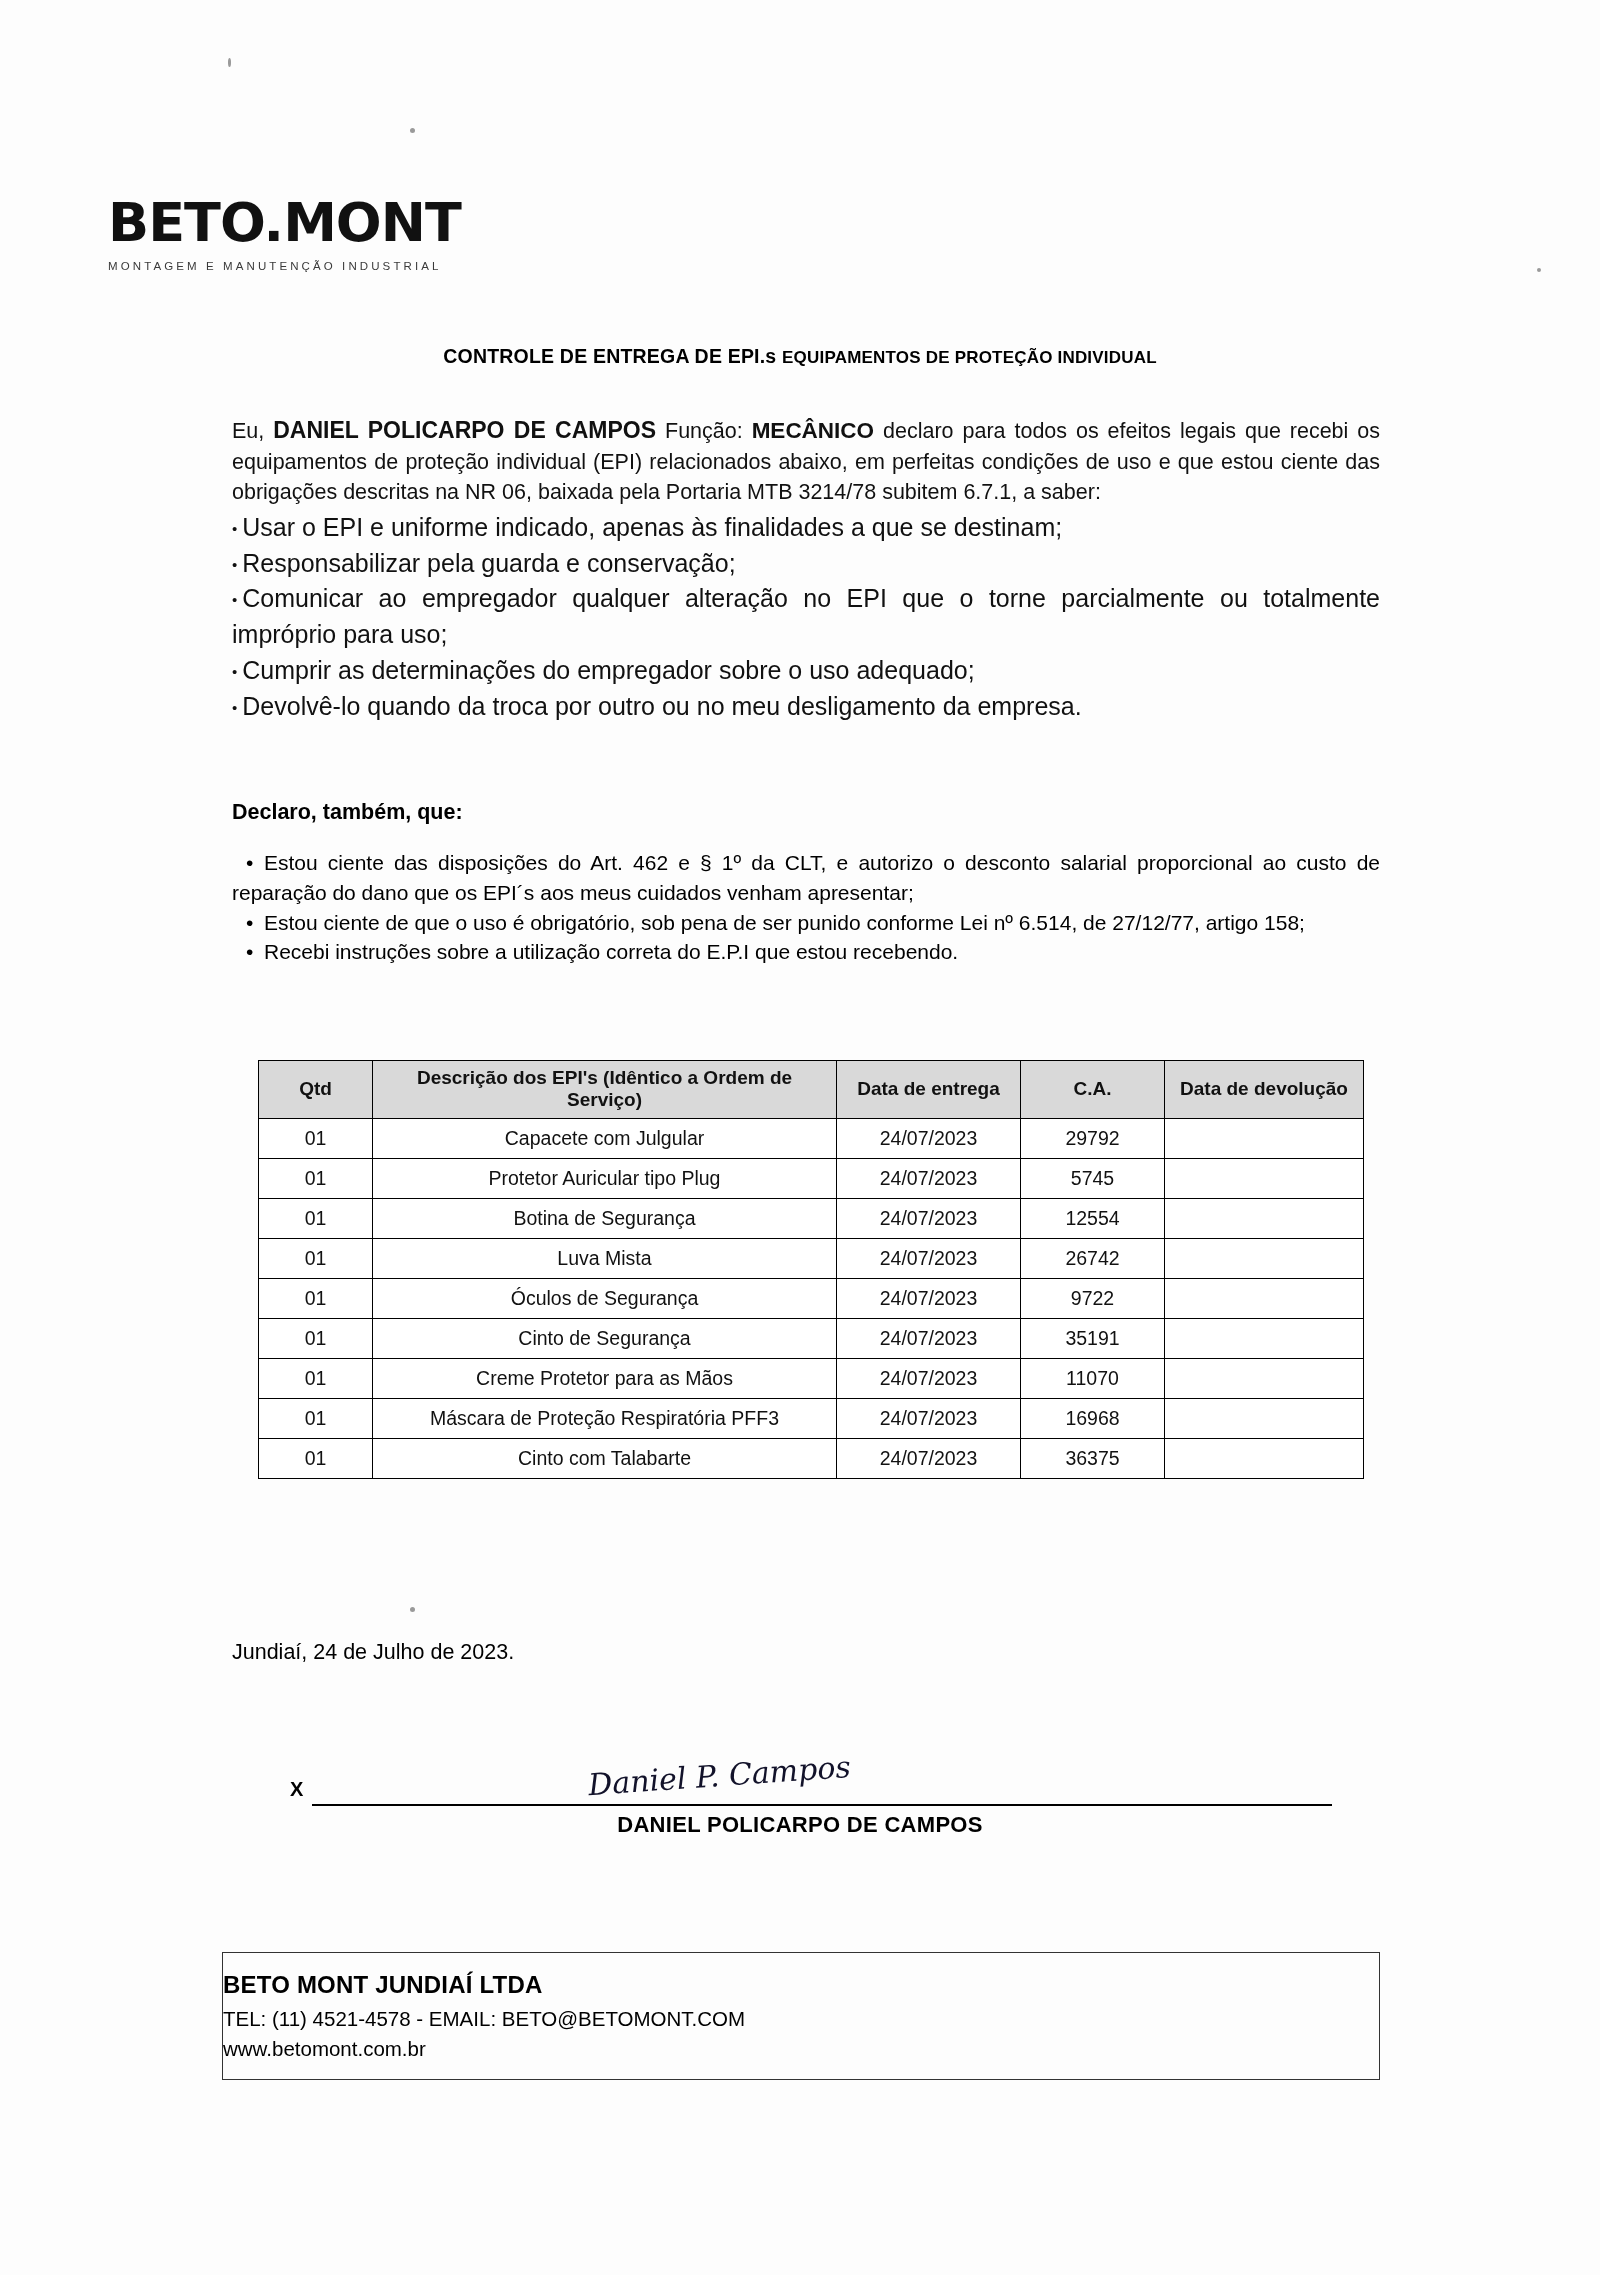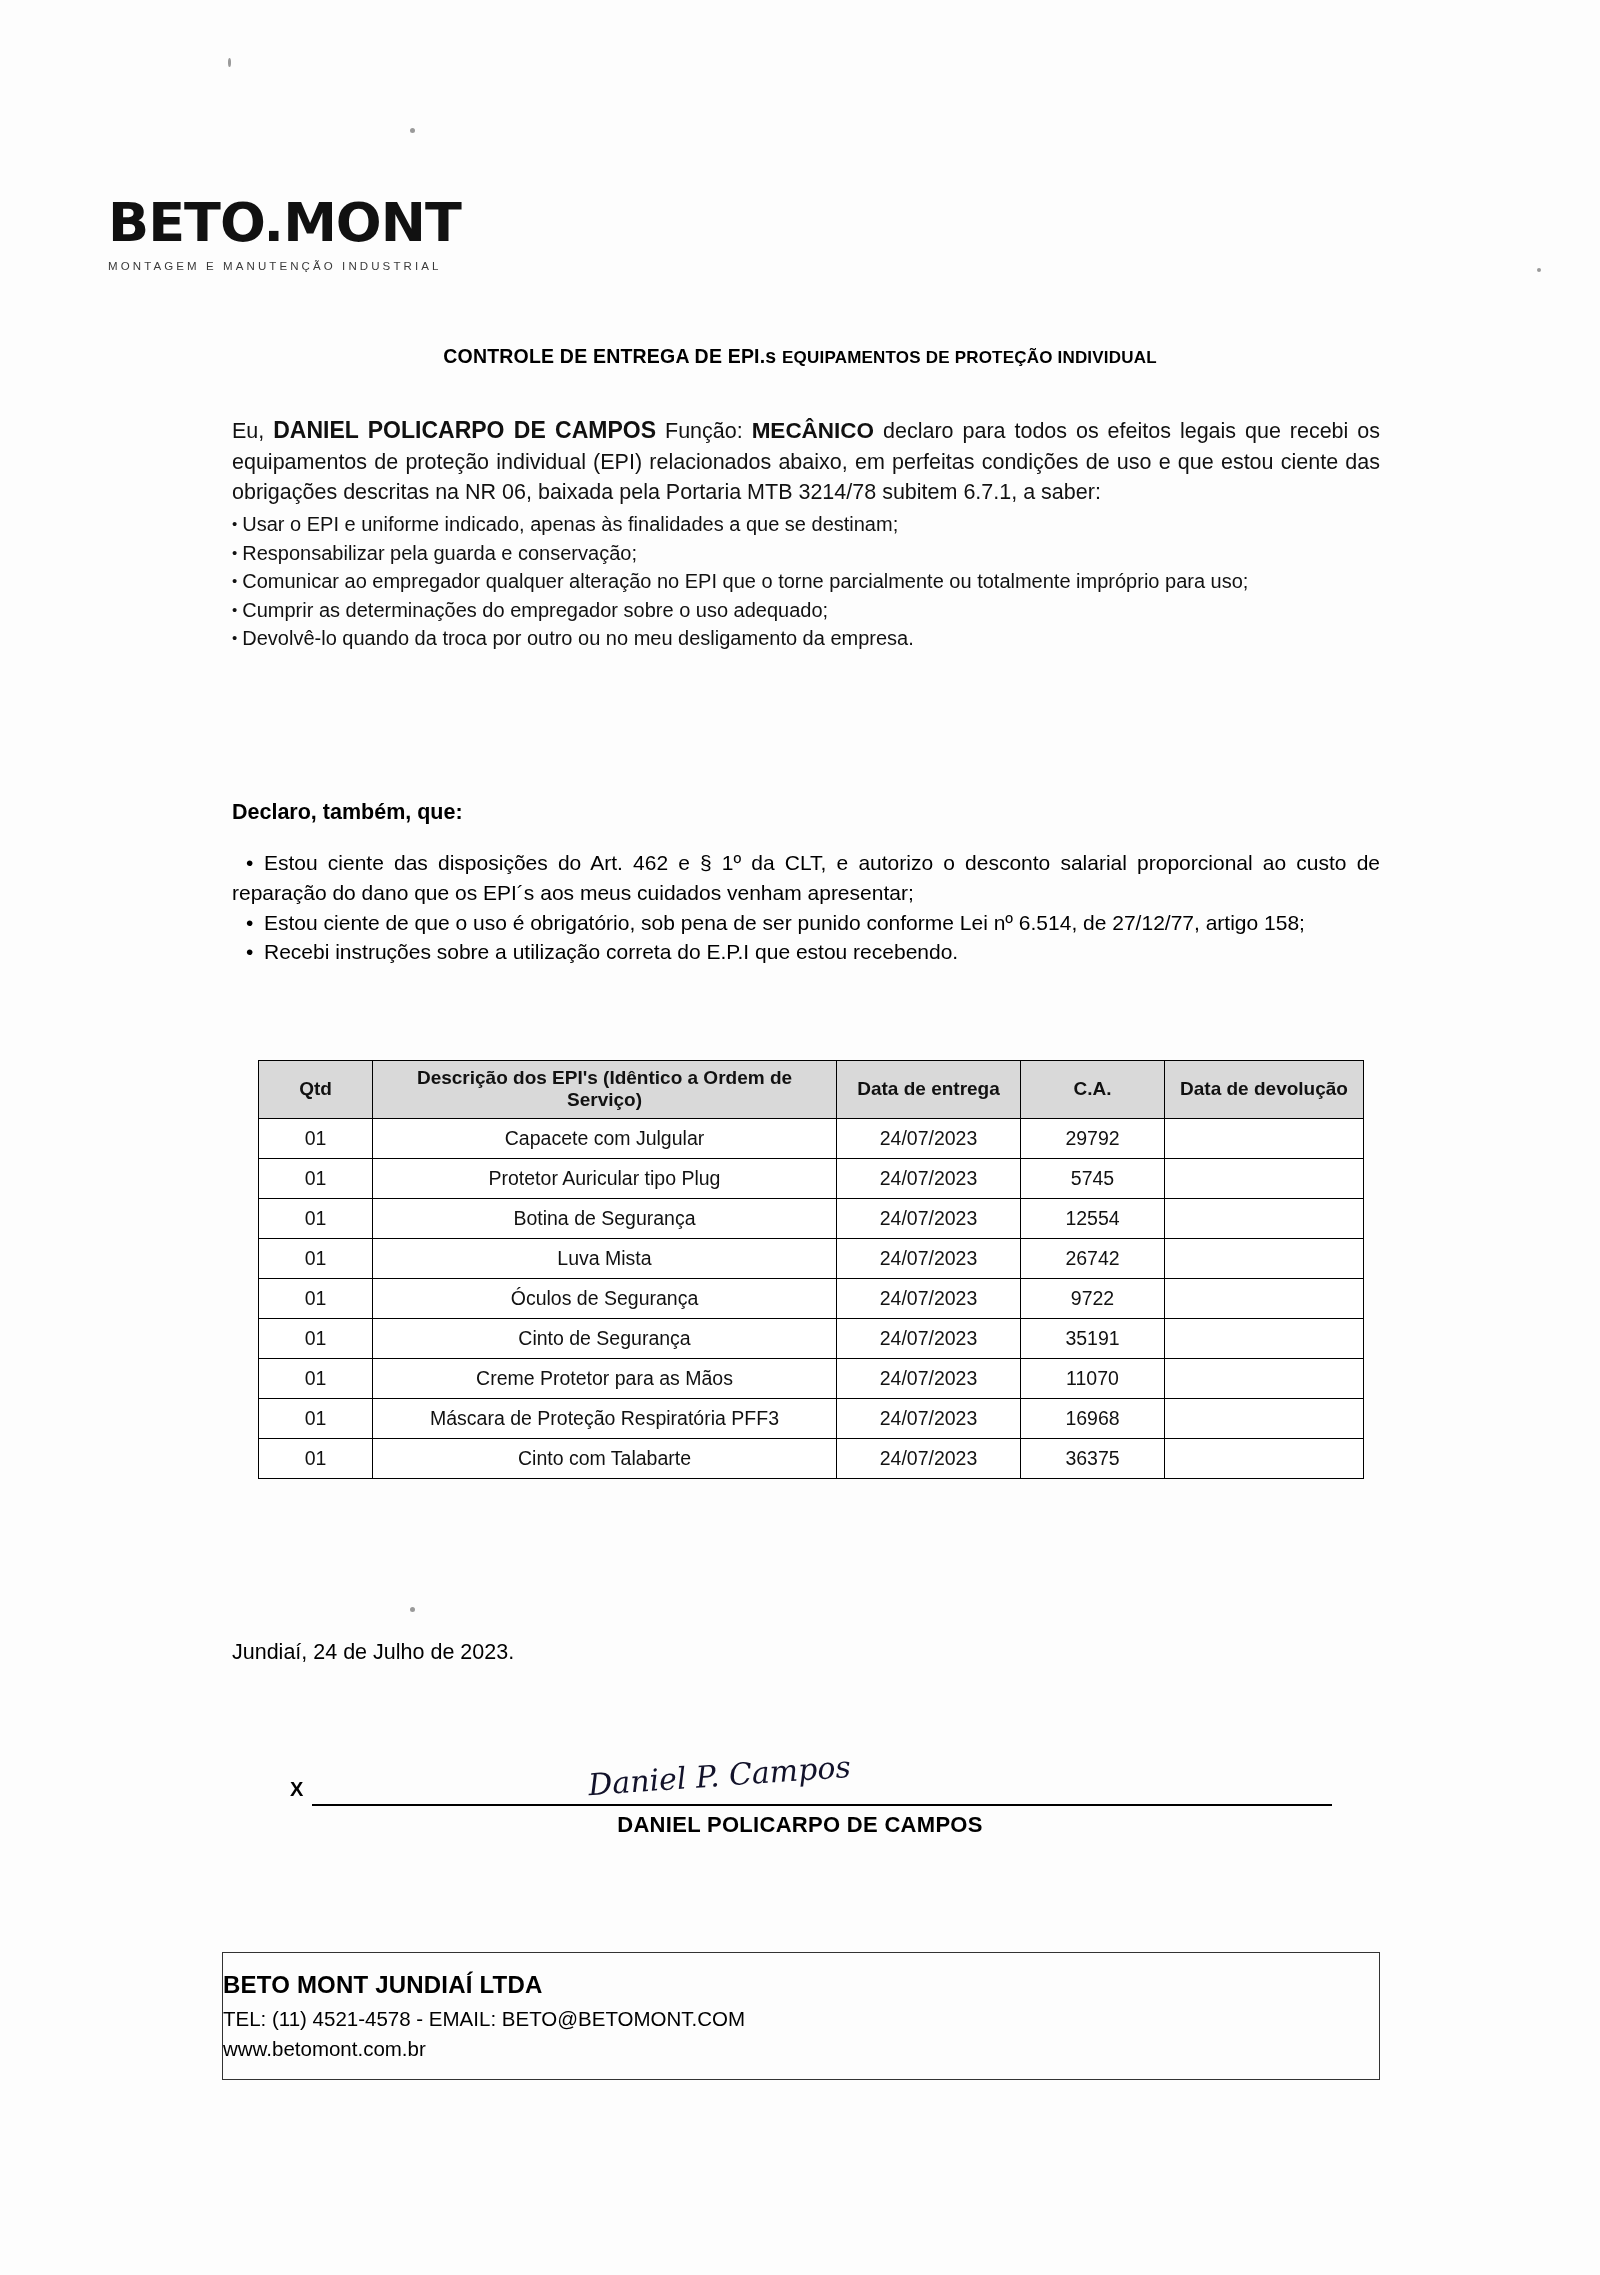--- a/index.html
+++ b/index.html
@@ -80,21 +80,21 @@
   .body-text .b {
     font-weight: 700;
     font-size: 23px;
   }
   .body-text .bb {
     font-weight: 700;
     font-size: 22.5px;
   }
   .bullets {
     margin-top: 2px;
-    font-size: 20px;
+    font-size: 25px;
     line-height: 1.43;
   }
   .bullets .li {
     text-indent: 0;
     padding-left: 0;
   }
   .bullets .li:before {
     content: "\2022";
     font-size: 15px;
     vertical-align: 2px;

